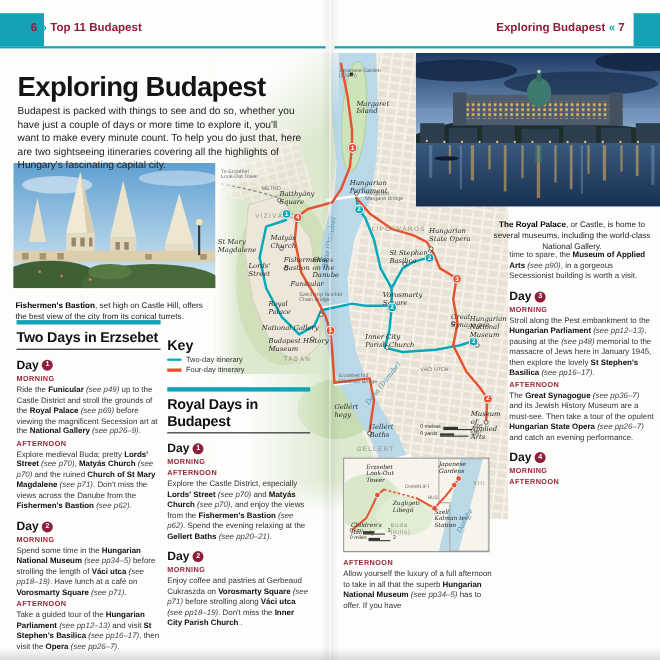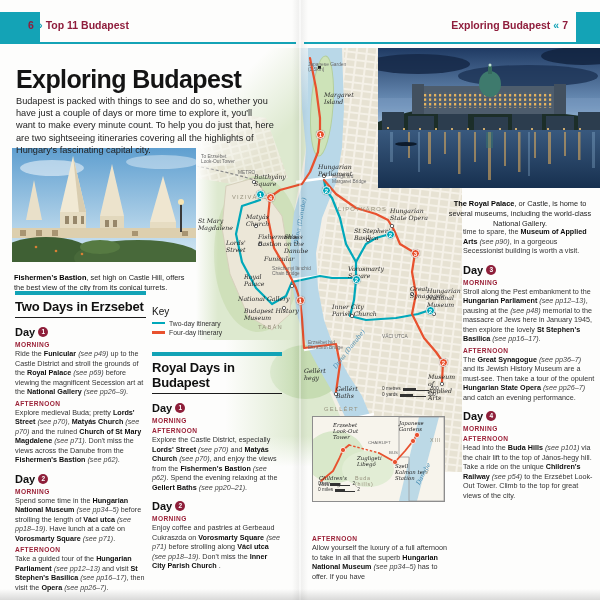--- a/index.html
+++ b/index.html
@@ -36,21 +36,21 @@
   .day-head{margin-top:8px;display:flex;align-items:center;gap:3px;font-size:11px;font-weight:bold;color:#101010}
   .day-num{display:inline-block;width:10px;height:10px;border-radius:50%;background:#8e1f3a;color:#fff;
            font-size:6.5px;line-height:10px;text-align:center;font-weight:bold}
   .period{font-size:6.6px;font-weight:bold;color:#9b2238;letter-spacing:.4px;margin-top:3px}
   .itin{font-size:7.2px;line-height:1.32;color:#333;margin:1px 0 0}
   .itin b{color:#0e0e0e}
   .itin i{color:#444}
 
   
   .key{position:absolute;left:152px;top:306px;z-index:4}
-  .key-title{font-size:10px;font-weight:normal;color:#111}
+  .key-title{font-size:13px;font-weight:bold;color:#111}
   .key-row{display:flex;align-items:center;gap:4px;font-size:6.8px;color:#333;margin-top:2.5px}
   .key-swatch{width:13px;height:2.6px}
 
   
   .map{position:absolute;left:196px;top:48px;width:266px;height:424px;z-index:1}
   .map svg{position:absolute;left:0;top:0}
   .ml{position:absolute;white-space:pre-line;line-height:1.12;z-index:2;transform-origin:left top}
   .poi{font-family:"DejaVu Serif",serif;font-style:italic;font-size:6.2px;color:#262626}
   .dist{font-size:5.8px;color:#97927e;letter-spacing:1.2px}
   .water{font-family:"DejaVu Serif",serif;font-style:italic;font-size:6.2px;color:#4a8fb5}
@@ -488,21 +488,21 @@
 Kalman ter
 Station</span>
     <span class="ml poi" data-interactable="false" style="left: 6px; top: 58px;">Children's
 Railway</span>
     <span class="ml dist" data-interactable="false" style="left: 42px; top: 58px;">Buda
 (hills)</span>
     <span class="ml dist" data-interactable="false" style="left: 112px; top: 52px;">V</span>
     <span class="ml water" data-interactable="false" style="left: 102px; top: 66px; transform: rotate(-62deg);">Danube</span>
   </div>
 
-<div class="col" style="left:312px;top:532px;width:138px" data-interactable="false">
+<div class="col" style="left:312px;top:506px;width:138px" data-interactable="false">
   <div class="period" data-interactable="false">AFTERNOON</div>
   <p class="itin" data-interactable="false">Allow yourself the luxury of a full afternoon to take in all that the superb <b>Hungarian National Museum</b> <i>(see pp34–5)</i> has to offer. If you have</p>
 </div>
 
 <div class="col" style="left:463px;top:226px;width:132px" data-interactable="false">
   <p class="itin" data-interactable="false">time to spare, the <b>Museum of Applied Arts</b> <i>(see p90)</i>, in a gorgeous Secessionist building is worth a visit.</p>
 
   <div class="day-head" data-interactable="false">
       <span data-interactable="false">Day</span>
       <span class="day-num" data-interactable="false">3</span>
@@ -511,17 +511,16 @@
   <p class="itin" data-interactable="false">Stroll along the Pest embankment to the <b>Hungarian Parliament</b> <i>(see pp12–13)</i>, pausing at the <i>(see p48)</i> memorial to the massacre of Jews here in January 1945, then explore the lovely <b>St Stephen's Basilica</b> <i>(see pp16–17)</i>.</p>
   <div class="period" data-interactable="false">AFTERNOON</div>
   <p class="itin" data-interactable="false">The <b>Great Synagogue</b> <i>(see pp36–7)</i> and its Jewish History Museum are a must-see. Then take a tour of the opulent <b>Hungarian State Opera</b> <i>(see pp26–7)</i> and catch an evening performance.</p>
 
   <div class="day-head" data-interactable="false">
       <span data-interactable="false">Day</span>
       <span class="day-num" data-interactable="false">4</span>
     </div>
   <div class="period" data-interactable="false">MORNING</div>
   <div class="period" data-interactable="false">AFTERNOON</div>
-  <p class="itin" data-interactable="false">Head into the <b>Buda Hills</b> <i>(see p101)</i> via the chair lift to the top of János-hegy hill. Take a ride on the unique <b>Children's Railway</b> <i>(see p54)</i> to the Erzsébet Look-Out Tower. Climb to the top for great views of the city.</p>
 </div>
 
 <div class="spine" data-interactable="false"></div>
 <div class="bottom-shade" data-interactable="false"></div>
 
 </body></html>

